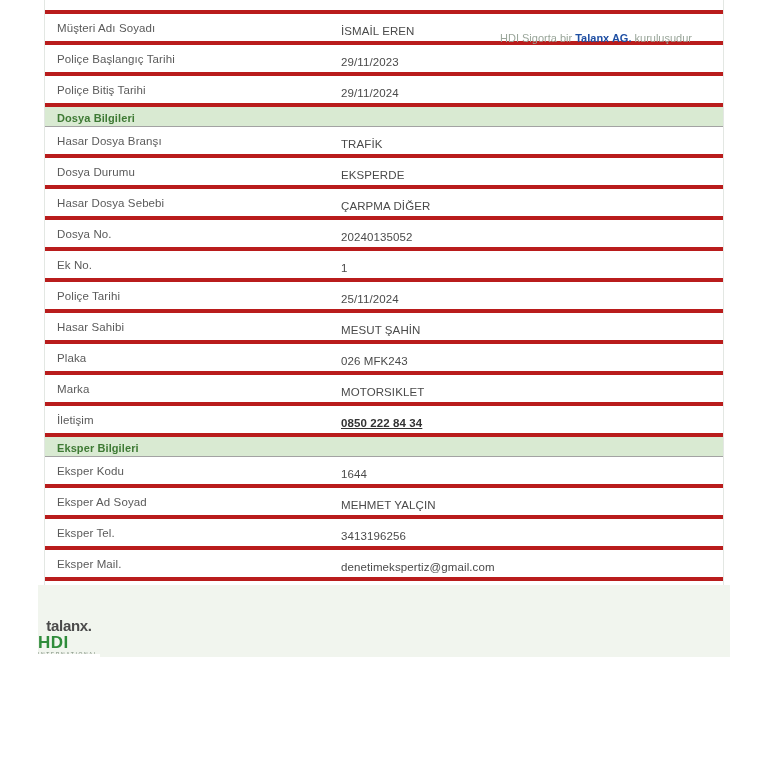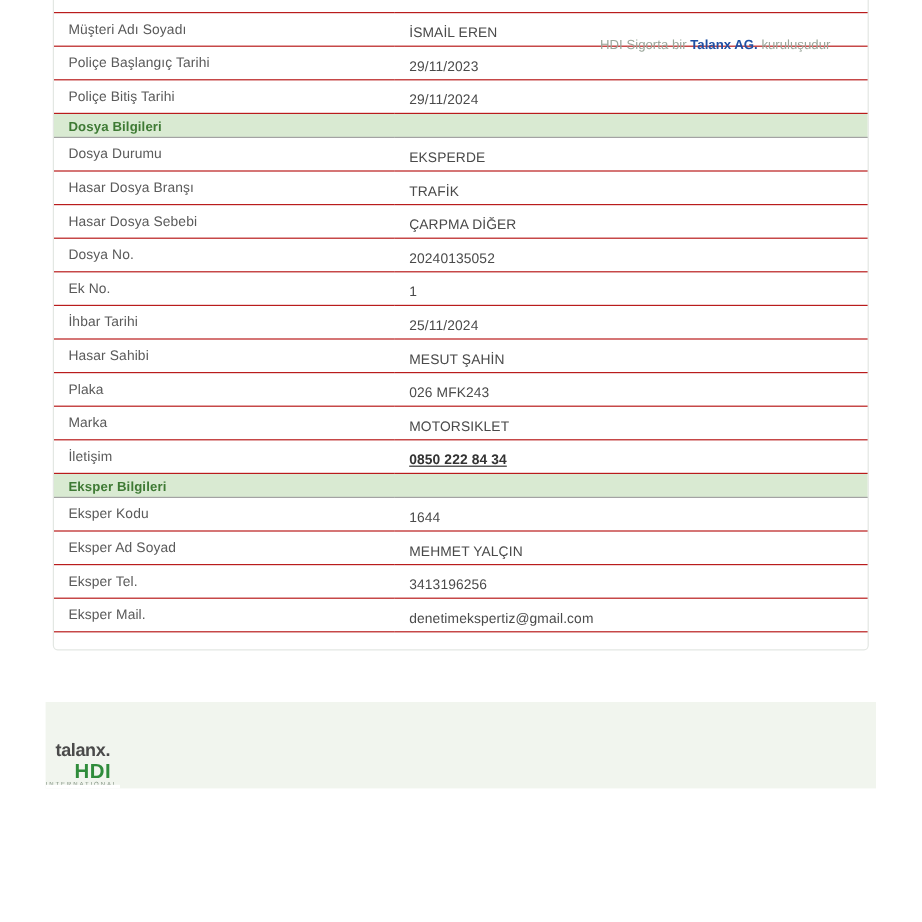--- a/index.html
+++ b/index.html
@@ -34,21 +34,21 @@
     padding: 6px 0 14px 0;
   }
 
   table.info {
     width: 100%;
     border-collapse: collapse;
     table-layout: fixed;
   }
 
   table.info tr.row > td {
-    border-bottom: 1px solid #b91c1c;
+    border-bottom: 4px solid #b91c1c;
     padding: 0;
     height: 27px;
     vertical-align: middle;
   }
 
   td.lbl {
     width: 272px;
     padding-left: 12px !important;
     font-size: 11.5px;
     color: #5a5a5a;
@@ -136,21 +136,20 @@
     line-height: 15px;
     text-align: center;
   }
   .logo .hdi {
     margin-top: 1px;
     font-size: 17px;
     font-weight: bold;
     color: #2f8c3b;
     letter-spacing: 0.5px;
     line-height: 17px;
-    padding-left: 24px;
   }
   .logo .intl {
     font-size: 5px;
     color: #7a8b7a;
     letter-spacing: 1.6px;
     line-height: 7px;
   }
   .logo-cut {
     position: absolute;
     left: 38px;
@@ -187,41 +186,41 @@
           <td class="val">29/11/2024</td>
         </tr>
 
         <tr class="section">
           <td colspan="2">
             <span class="section-text">Dosya Bilgileri</span>
           </td>
         </tr>
 
         <tr class="row">
+          <td class="lbl">Hasar Dosya Branşı</td>
+          <td class="val">TRAFİK</td>
+        </tr>
+        <tr class="row">
           <td class="lbl">Dosya Durumu</td>
           <td class="val">EKSPERDE</td>
         </tr>
         <tr class="row">
-          <td class="lbl">Hasar Dosya Branşı</td>
-          <td class="val">TRAFİK</td>
-        </tr>
-        <tr class="row">
           <td class="lbl">Hasar Dosya Sebebi</td>
           <td class="val">ÇARPMA DİĞER</td>
         </tr>
         <tr class="row">
           <td class="lbl">Dosya No.</td>
           <td class="val">20240135052</td>
         </tr>
         <tr class="row">
           <td class="lbl">Ek No.</td>
           <td class="val">1</td>
         </tr>
         <tr class="row">
-          <td class="lbl">İhbar Tarihi</td>
+          <td class="lbl">Poliçe Tarihi</td>
           <td class="val">25/11/2024</td>
         </tr>
         <tr class="row">
           <td class="lbl">Hasar Sahibi</td>
           <td class="val">MESUT ŞAHİN</td>
         </tr>
         <tr class="row">
           <td class="lbl">Plaka</td>
           <td class="val">026 MFK243</td>
         </tr>

